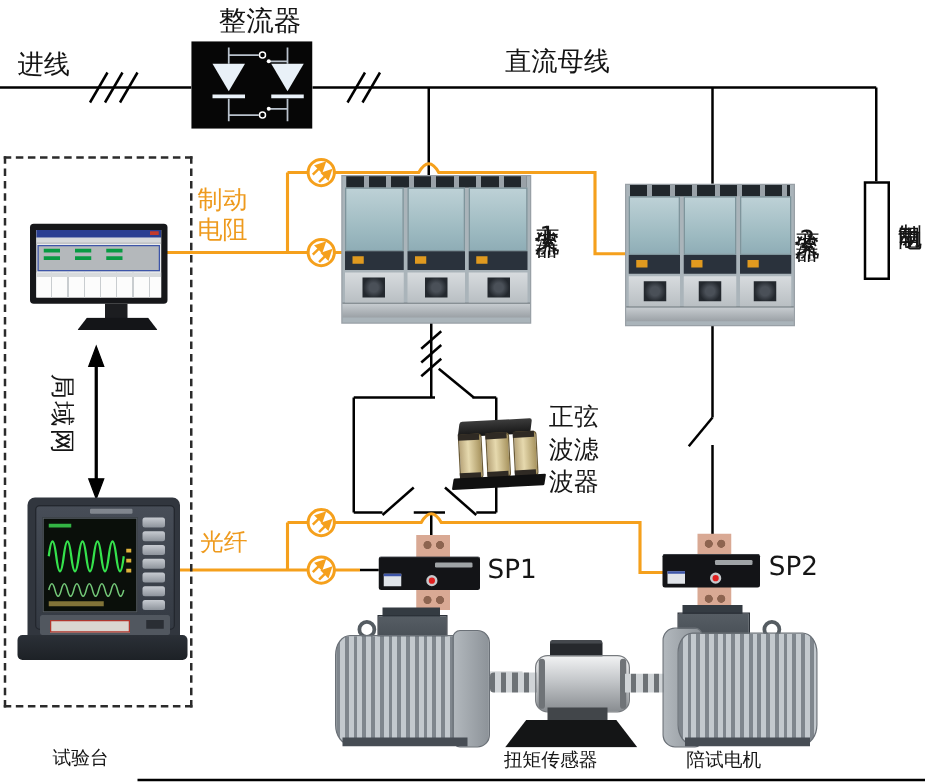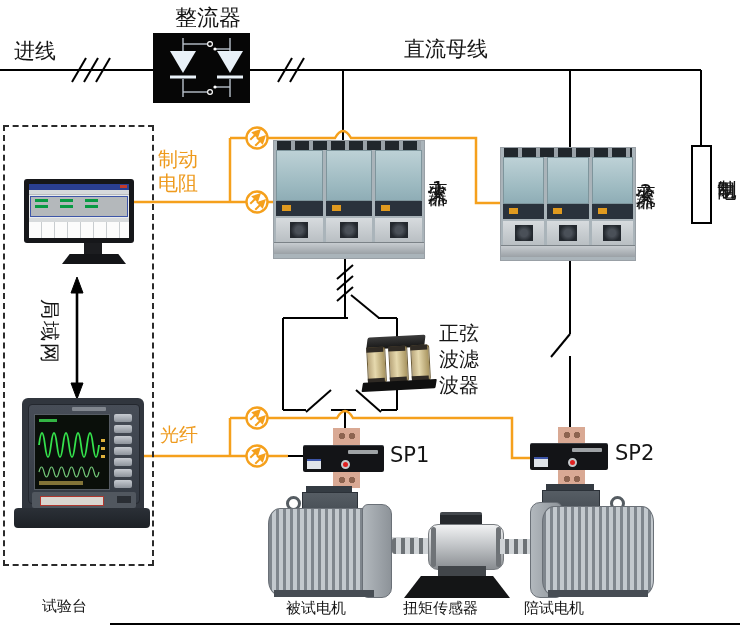--- a/index.html
+++ b/index.html
@@ -360,17 +360,16 @@
   <div class="lbl orange" style="left:160px;top:423px;font-size:19px;">光纤</div>
 
   <div class="vlabel" style="left:425px;top:164px;height:112px;">变流器1</div>
   <div class="vlabel" style="left:633px;top:167px;height:112px;">变流器2</div>
   <div class="vlabel" style="left:715px;top:164px;height:100px;font-size:19px;letter-spacing:1px;">制动电阻</div>
   <div class="lbl wrap" style="left:436px;top:320px;width:46px;font-size:20px;line-height:1.3;text-align:center;">正弦波滤波器</div>
 
   <div class="lbl" style="left:390px;top:443px;font-size:21px;">SP1</div>
   <div class="lbl" style="left:615px;top:441px;font-size:21px;">SP2</div>
 
-  <div class="lbl" style="left:286px;top:599px;">被试电机</div>
   <div class="lbl" style="left:403px;top:599px;">扭矩传感器</div>
-  <div class="lbl" style="left:524px;top:599px;">陪试电机</div>
+  <div class="lbl" style="left:549px;top:599px;">陪试电机</div>
 
 </div>
 
 </body></html>

